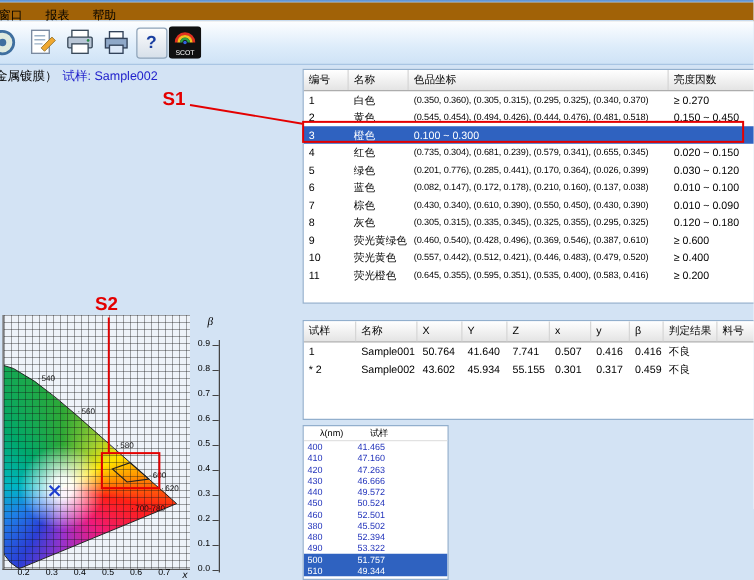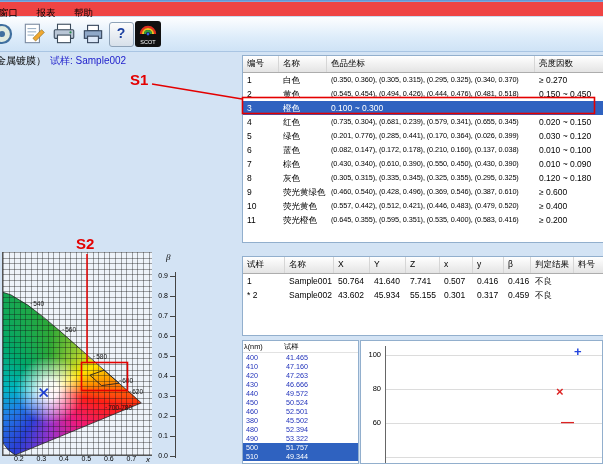--- a/index.html
+++ b/index.html
@@ -1,21 +1,21 @@
 <!DOCTYPE html>
 <html><head>
 <meta charset="utf-8">
 <style>
   html,body{margin:0;padding:0;}
   #app{position:relative;width:603px;height:464px;overflow:hidden;background:#d3e3f4;
        font-family:"Liberation Sans","DejaVu Sans",sans-serif;color:#000;}
 
   
   #top-strip{position:absolute;left:0;top:0;width:100%;height:2px;background:linear-gradient(#5a8fd0,#86b1e2);}
-  #menubar{position:absolute;left:0;top:2px;width:100%;height:14px;background:#ef4444;border-bottom:1px solid #c9dbee;}
+  #menubar{position:absolute;left:0;top:2px;width:100%;height:14px;background:#a16207;border-bottom:1px solid #c9dbee;}
   .menu-item{display:inline-block;font-size:9.5px;line-height:14px;padding:0 7px;}
   .menu-item:first-child{margin-left:-8px;}
   #toolbar{position:absolute;left:0;top:17px;width:100%;height:34px;
            background:linear-gradient(#fdfeff,#ddecfa 60%,#cfe3f6);border-bottom:1px solid #a9c5e3;}
   .tbtn{position:absolute;top:3px;width:28px;height:28px;display:flex;align-items:center;justify-content:center;}
   .help-btn{width:23px;height:23px;border:1px solid #8fa3b8;border-radius:3px;
             background:linear-gradient(#fcfcfc,#d7e0ea);color:#1a3fa0;font-weight:bold;font-size:14px;
             line-height:21px;text-align:center;}
 
   
@@ -34,21 +34,21 @@
   .t-row .cell{font-size:8.5px;line-height:14px;padding-left:4px;white-space:nowrap;overflow:hidden;}
   .t-row .coords{font-size:7.3px;letter-spacing:-0.1px;}
   .t-row.sel{background:#2f62c0;color:#fff;}
 
   #standards-panel{left:242px;top:55px;width:365px;height:188px;}
   #samples-panel{left:242px;top:256px;width:365px;height:80px;}
 
   
   #spectral-panel{left:242px;top:340px;width:117px;height:124px;}
   .w-header{display:grid;grid-template-columns:40px 1fr;height:11px;border-bottom:1px solid #e2e2e2;}
-  .whcell{font-size:7.3px;line-height:11px;padding-left:1px;}
+  .whcell{font-size:7.3px;line-height:11px;padding-left:13px;}
   .w-row{display:grid;grid-template-columns:40px 1fr;height:9px;}
   .wcell{font-size:7.2px;line-height:9px;padding-left:3px;color:#2233bb;white-space:nowrap;}
   .w-row.sel{background:#2f62c0;}
   .w-row.sel .wcell{color:#fff;}
 
   
   #chart-panel{left:360px;top:340px;width:243px;height:124px;}
   .chart-num{position:absolute;left:0;width:20px;text-align:right;font-size:7.5px;}
   .gridline{position:absolute;left:25px;right:0;height:1px;background:#dcdcdc;}
   #chart-axis{position:absolute;left:24px;top:5px;bottom:0;width:1px;background:#666;}
@@ -324,37 +324,20 @@
           <div class="wcell">500</div>
           <div class="wcell">51.757</div>
         </div>
         <div class="w-row sel">
           <div class="wcell">510</div>
           <div class="wcell">49.344</div>
         </div>
       </div>
   </div>
 
-  <div id="chart-panel" class="panel">
-    <div id="chart-axis"></div>
-    <div class="gridline" style="top:14px"></div>
-    <div class="gridline" style="top:48px"></div>
-    <div class="gridline" style="top:82px"></div>
-    <div class="gridline" style="top:116px"></div>
-    <div id="chart-ylabels">
-        <span class="chart-num" style="top: 9px;">100</span>
-        <span class="chart-num" style="top: 43px;">80</span>
-        <span class="chart-num" style="top: 77px;">60</span>
-      </div>
-    <div id="chart-markers">
-        <span class="c-marker" style="left: 213px; top: 4px; color: rgb(34, 68, 221);">+</span>
-        <span class="c-marker" style="left: 195px; top: 44px; color: rgb(221, 34, 34);">×</span>
-        <span class="c-marker" style="left: 200px; top: 74px; color: rgb(221, 34, 34);">—</span>
-      </div>
-  </div>
 
   <div id="diagram">
     <div id="cie">
       <div id="cie-colors"></div>
       <div id="cie-grid"></div>
       <svg id="cie-svg" width="150" height="204" viewBox="0 0 150 204">
         <path d="M12.2,203 L5.4,198.1 L0.9,192.4 L-6.5,177.5 L-16.8,145 L-25.2,96.3 L-23.9,54 L-10.3,37.2 L7.8,42.8 L24.7,53.1 L40.9,65.5 L57,79.1 L72.9,93.1 L88.3,106.7 L102.4,119.2 L114.1,129.5 L128.6,142.3 L138.3,150.9 Z" fill="none" stroke="#222" stroke-width="0.8"></path>
         <polygon id="tolerance-quad" fill="none" stroke="#222" stroke-width="0.9" points="98.6,133.6 116.1,131.2 101.2,118.2 86.9,123.2"></polygon>
         <g id="sample-marker" transform="translate(40.7,140.6)">
           <line x1="-4" y1="-4" x2="4" y2="4" stroke-width="1.8" stroke="#1f3fd0"></line>

